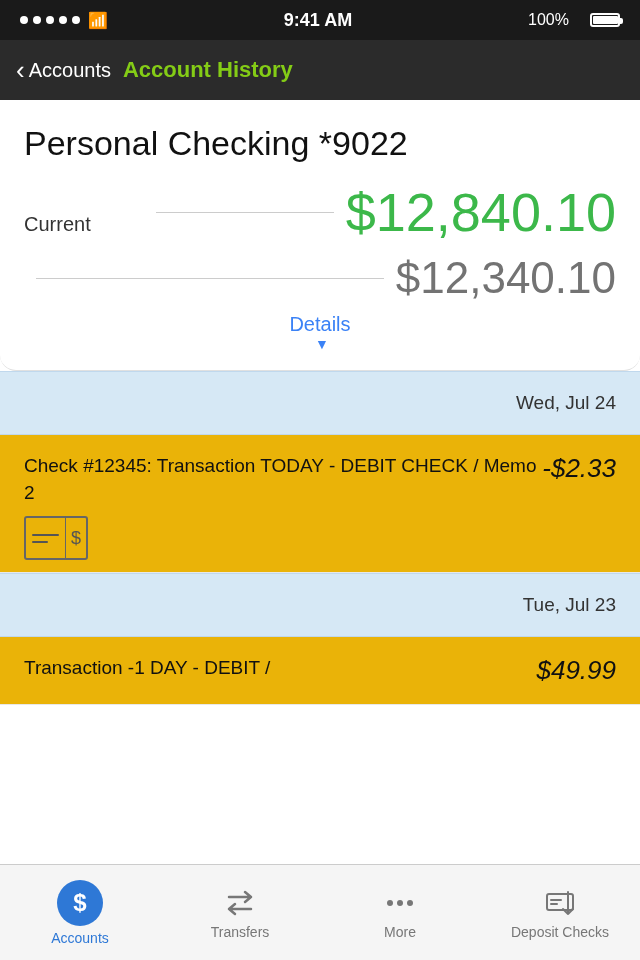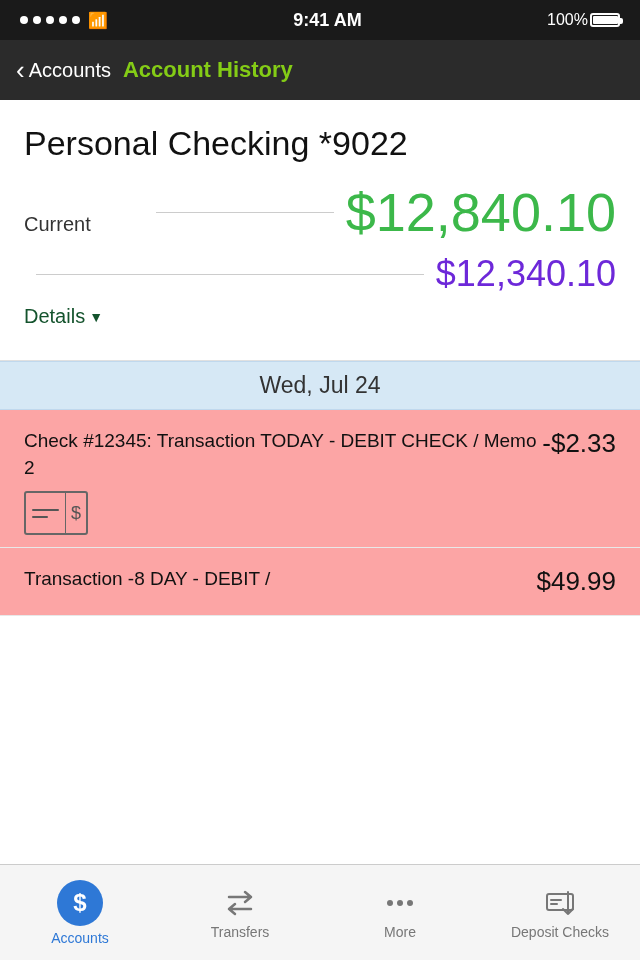--- a/index.html
+++ b/index.html
@@ -23,21 +23,21 @@
       padding: 0 20px;
       color: #fff;
       font-size: 18px;
       font-weight: 500;
     }
     .status-left { display: flex; align-items: center; gap: 8px; }
     .status-dots { display: flex; gap: 5px; }
     .status-dot { width: 8px; height: 8px; background: #fff; border-radius: 50%; }
     .wifi-icon { font-size: 16px; }
     .status-center { font-size: 18px; font-weight: 600; }
-    .status-right { display: flex; align-items: center; gap: 2px; font-size: 16px; }
+    .status-right { display: flex; align-items: center; gap: 21px; font-size: 16px; }
     .battery-bar {
       width: 30px; height: 14px;
       border: 2px solid #fff;
       border-radius: 3px;
       position: relative;
       display: inline-block;
     }
     .battery-bar::after {
       content: '';
       position: absolute;
@@ -84,20 +84,21 @@
       font-size: 22px;
       font-weight: 600;
       margin-left: 6px;
     }
 
     
     .account-header {
       background: #fff;
       padding: 24px 24px 8px 24px;
       border-bottom: 1px solid #e0e0e0;
+      border-radius: 16px;
     }
     .account-name {
       font-size: 34px;
       font-weight: 300;
       color: #111;
       margin-bottom: 18px;
     }
     .balance-row {
       display: flex;
       align-items: baseline;
@@ -115,52 +116,53 @@
       background: #ccc;
       margin: 0 12px;
       align-self: center;
     }
     .balance-amount-current {
       font-size: 54px;
       font-weight: 300;
       color: #3cb84a;
     }
     .balance-amount-available {
-      font-size: 36px;
+      font-size: 44px;
       font-weight: 300;
-      color: #6d28d9;
+      color: #737373;
     }
     .details-link {
       display: flex;
       align-items: center;
-      color: #14532d;
+      color: #3b82f6;
       font-size: 20px;
       cursor: pointer;
       margin-top: 6px;
-      margin-bottom: 24px;
+      margin-bottom: 10px;
+      flex-direction: column;
     }
     .details-chevron {
       font-size: 14px;
       margin-left: 4px;
     }
 
     
     .section-header {
       background: #d6e8f5;
-      padding: 10px 24px;
-      font-size: 23px;
+      padding: 20px 24px;
+      font-size: 19px;
       color: #333;
-      text-align: center;
+      text-align: right;
       border-top: 1px solid #c0d8ed;
       border-bottom: 1px solid #c0d8ed;
     }
 
     
     .transaction-item {
-      background: #fca5a5;
+      background: #eab308;
       padding: 18px 24px 12px 24px;
       border-bottom: 1px solid #e8e8e8;
       display: flex;
       align-items: flex-start;
       justify-content: space-between;
     }
     .transaction-left { flex: 1; }
     .transaction-desc {
       font-size: 19px;
       color: #111;
@@ -199,20 +201,21 @@
       align-self: stretch;
       display: flex;
       align-items: center;
     }
     .transaction-amount {
       font-size: 26px;
       color: #111;
       font-weight: 400;
       margin-left: 0;
       white-space: nowrap;
+      font-style: italic;
     }
 
     
     .tab-bar {
       position: absolute;
       bottom: 0;
       left: 0;
       right: 0;
       height: 96px;
       background: #f5f5f5;
@@ -329,24 +332,25 @@
         <div class="check-icon-lines">
           <div class="check-line check-line-long"></div>
           <div class="check-line check-line-short"></div>
         </div>
         <div class="check-dollar">$</div>
       </div>
     </div>
     <div class="transaction-amount">-$2.33</div>
   </div>
 
+  <div class="section-header">Tue, Jul 23</div>
 
   <div class="transaction-item">
     <div class="transaction-left">
-      <div class="transaction-desc">Transaction -8 DAY - DEBIT /</div>
+      <div class="transaction-desc">Transaction -1 DAY - DEBIT /</div>
     </div>
     <div class="transaction-amount">$49.99</div>
   </div>
 
 </div>
 
 <div class="tab-bar">
 
   <div class="tab-item active">
     <div class="tab-icon-wrap">

